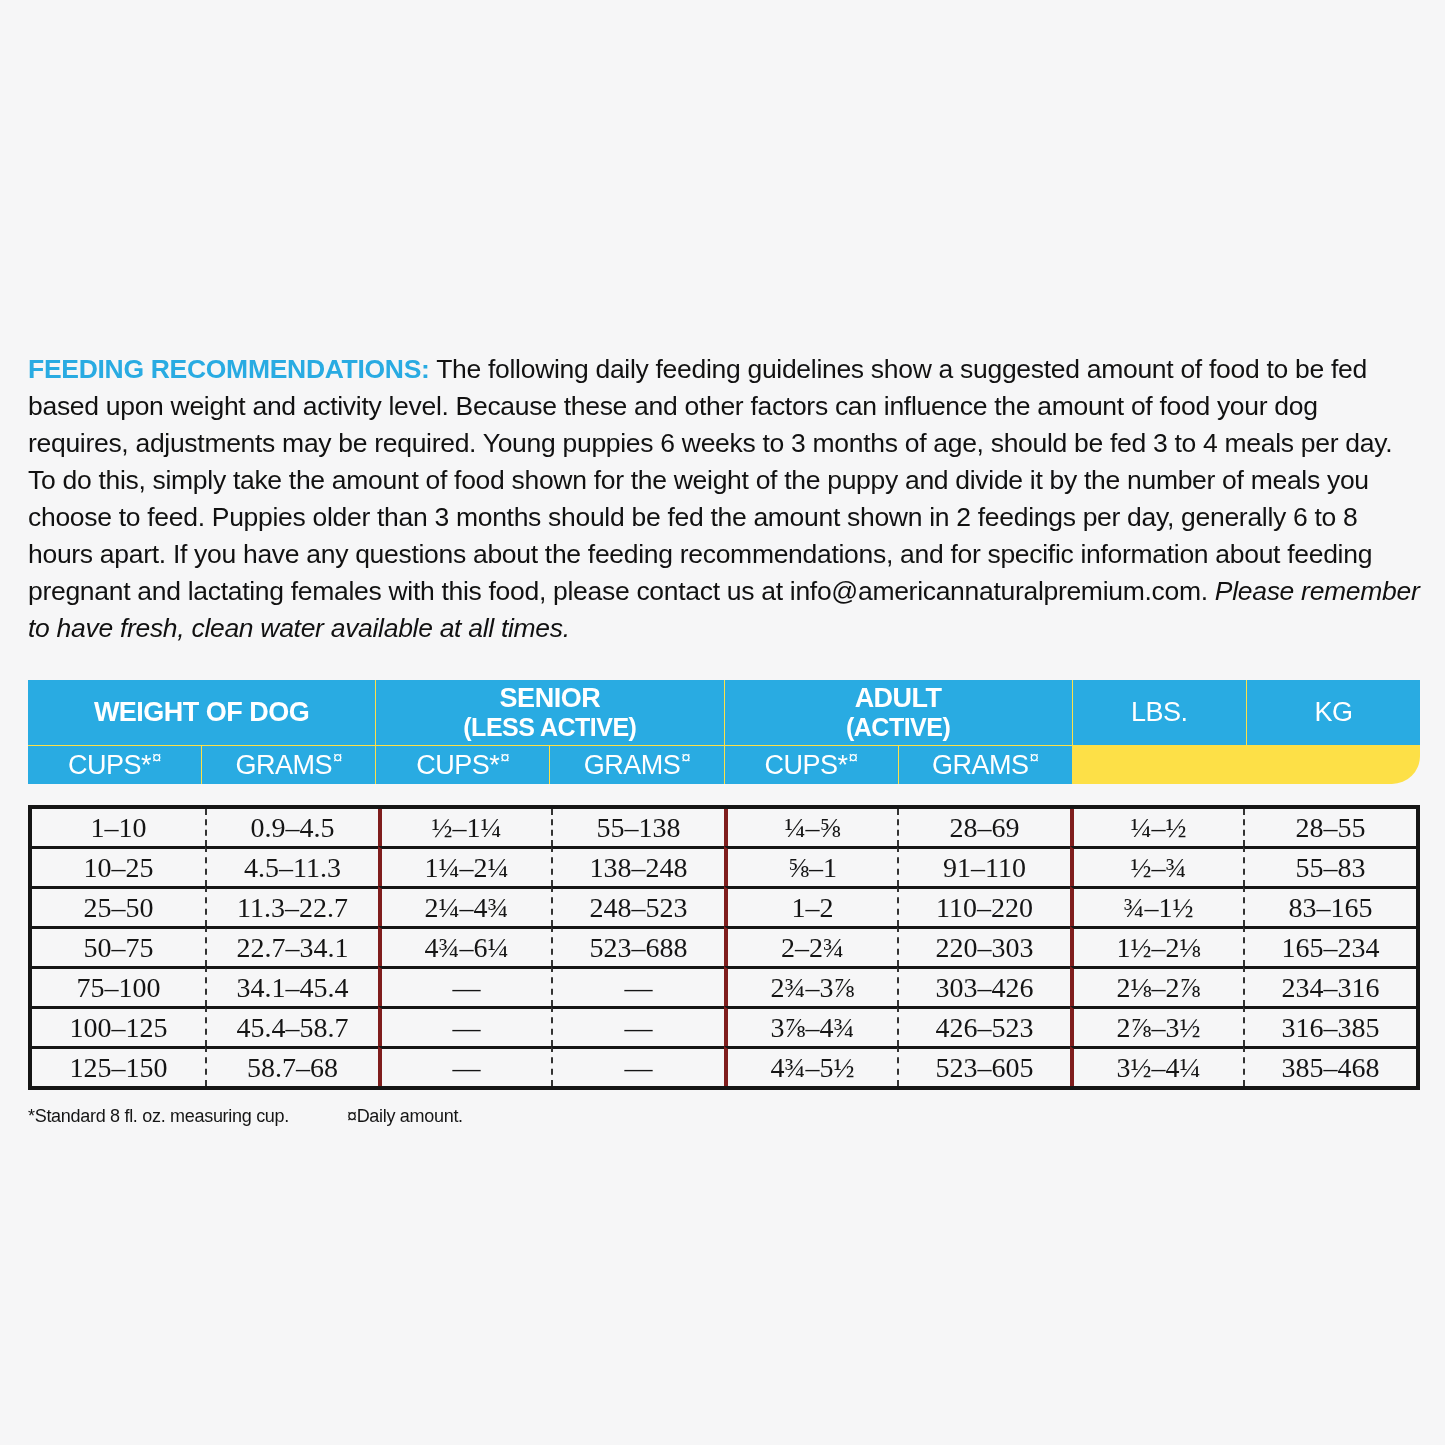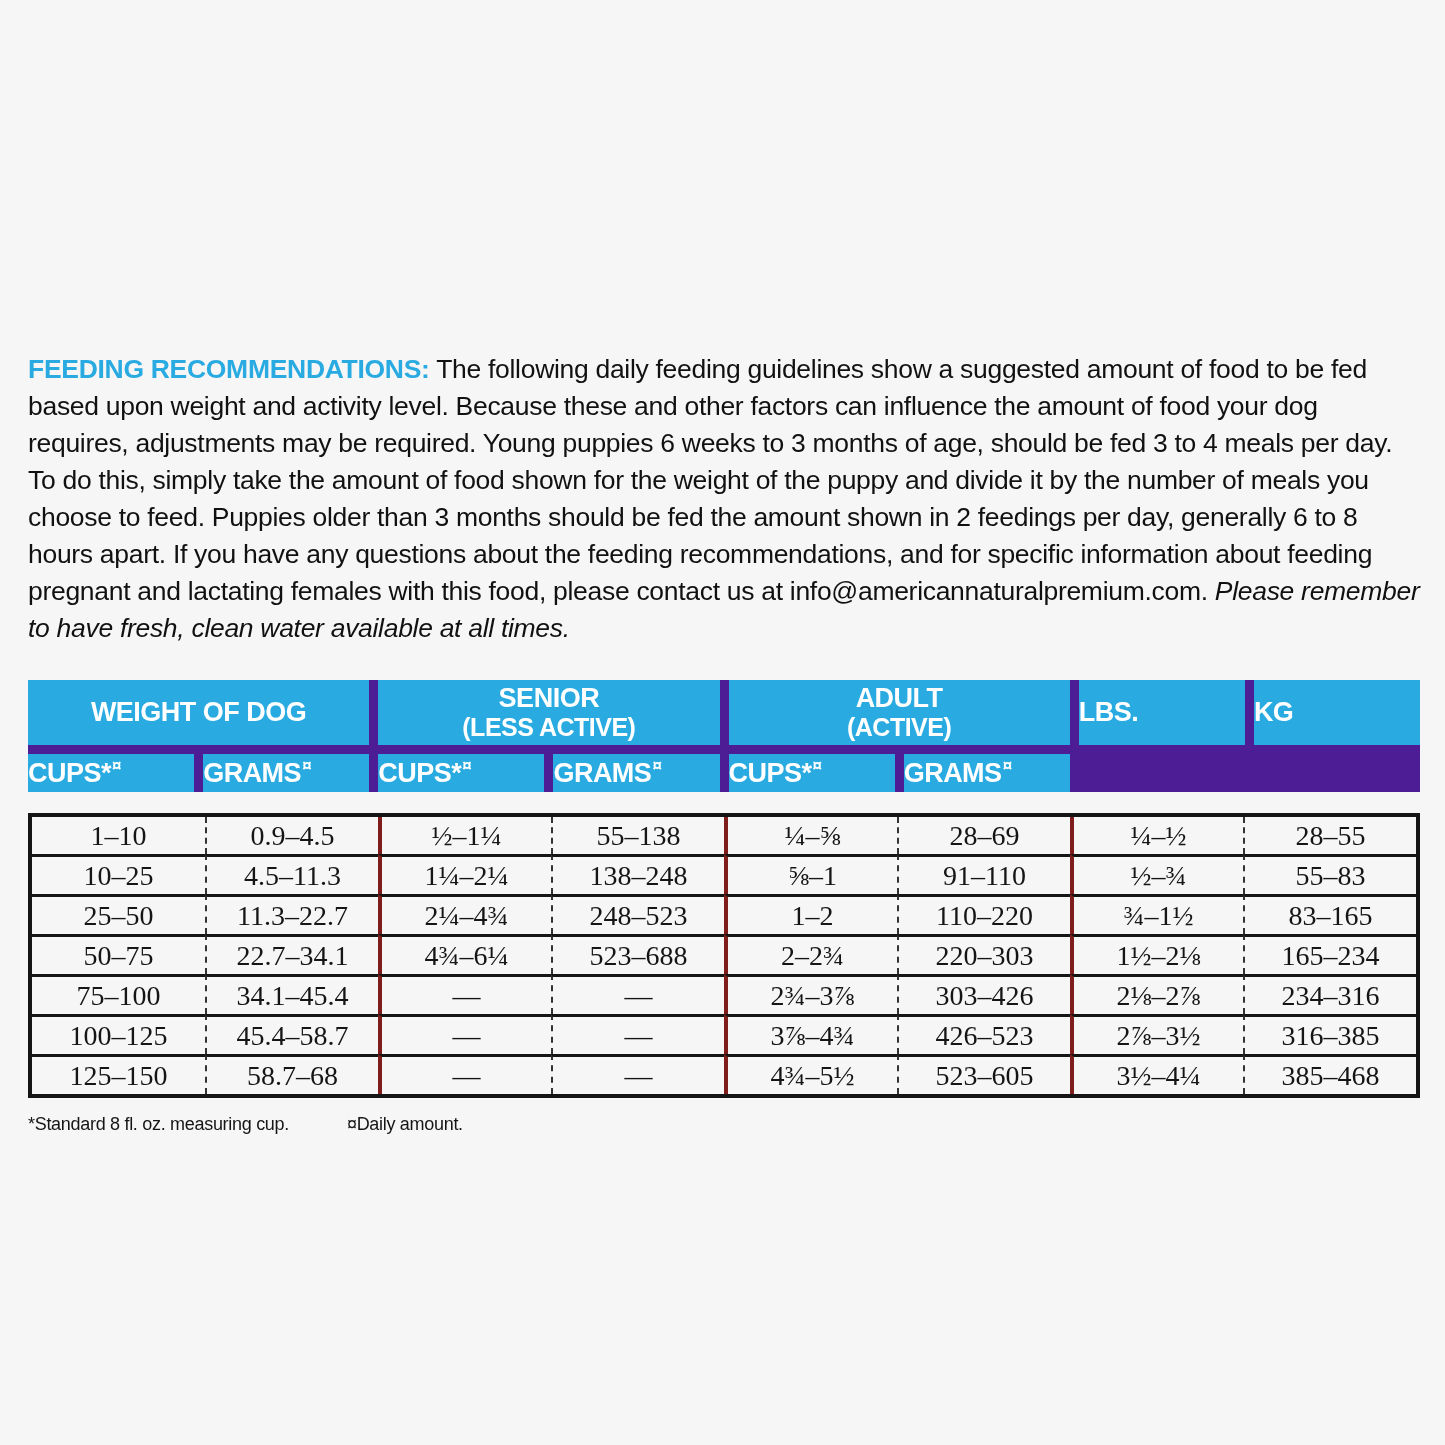--- a/index.html
+++ b/index.html
@@ -22,42 +22,43 @@
     color: #111;
   }
   .intro .lead { color: #29abe2; font-weight: 700; }
   .intro .tail { font-style: italic; }
 
   
   .hdr {
     display: grid;
     grid-template-columns: repeat(8, 1fr);
     grid-template-rows: 65px 38px;
-    gap: 9px;
-    background: #4c1d95;
+    gap: 1px;
+    background: #fde047;
+    border-radius: 28px;
   }
   .g {
     grid-column: span 2;
     background: #29abe2;
     color: #fff;
     display: flex; flex-direction: column;
     align-items: center; justify-content: center;
     font-weight: 700;
     font-size: 27px; line-height: 29px;
     letter-spacing: -0.5px;
     text-align: center;
   }
   .gs { font-size: 25px; }
   .sh {
     background: #29abe2;
     color: #fff;
-    font-weight: 700;
+    font-weight: 400;
     font-size: 27px;
     letter-spacing: -0.5px;
-    display: flex; align-items: center; justify-content: flex-start;
+    display: flex; align-items: center; justify-content: center;
   }
   .sh sup { font-size: 17px; transform: translateY(-7px); margin-left: 1px; }
 
   
   .bodygrid {
     margin-top: 21px;
     display: grid;
     grid-template-columns: repeat(8, 1fr);
     border: 4px solid #151515;
     background: #f6f6f7;

